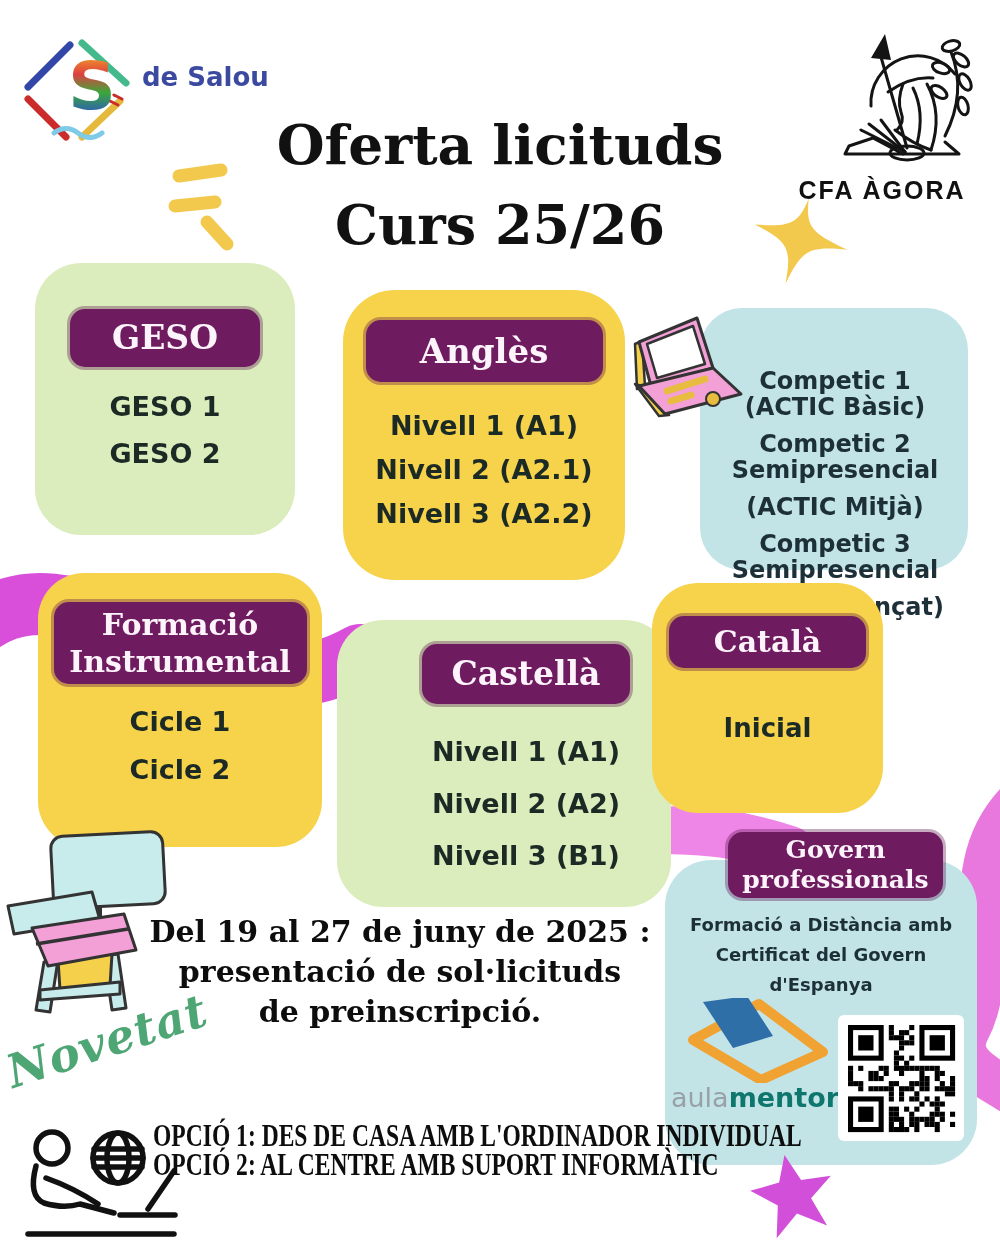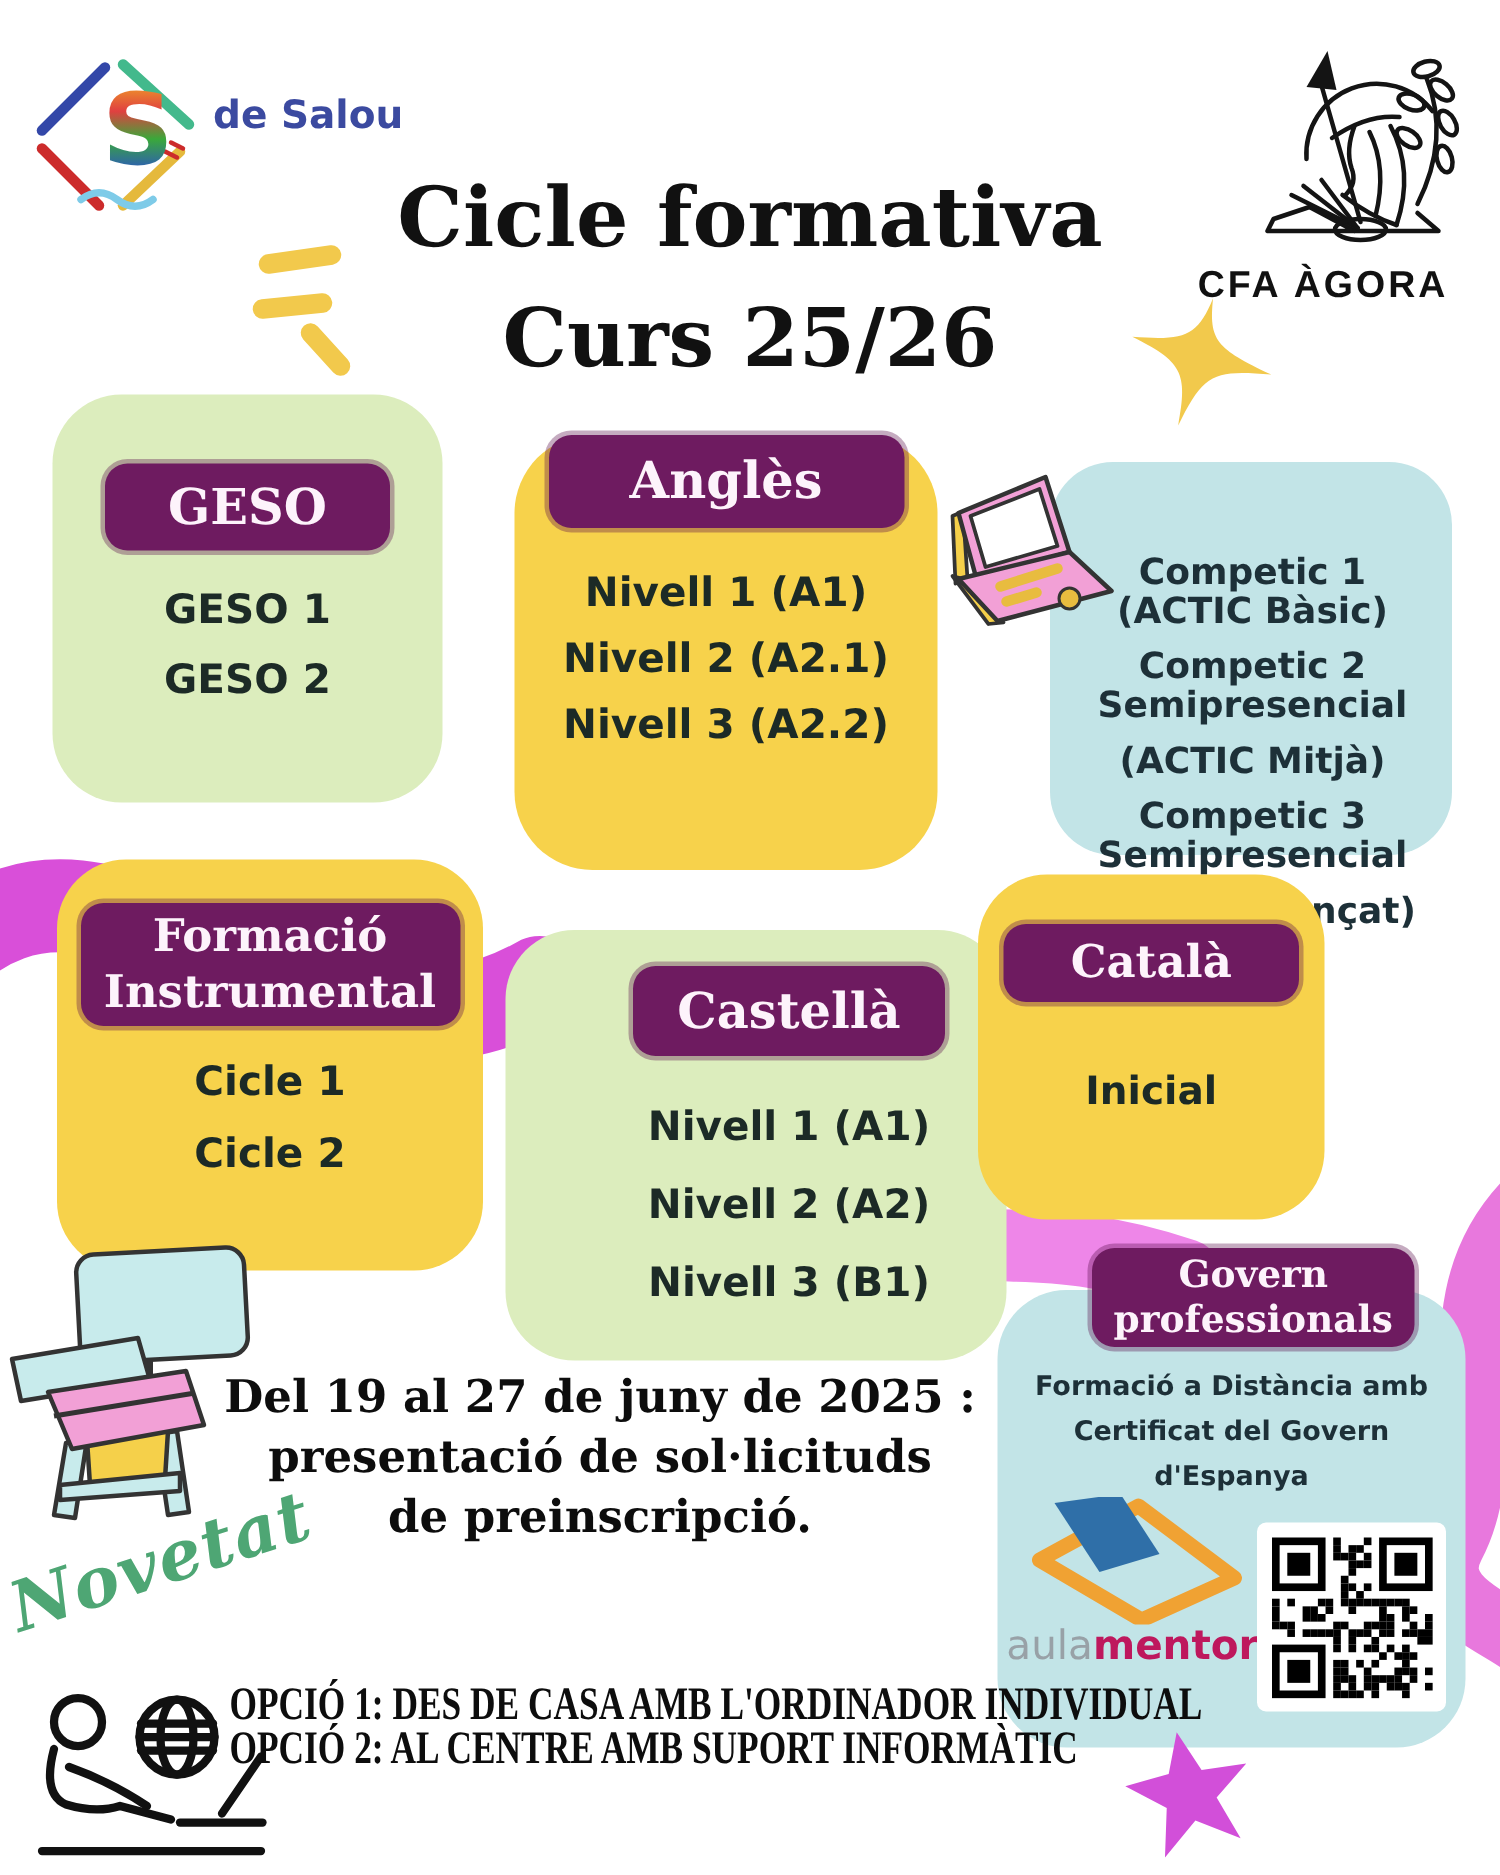--- a/index.html
+++ b/index.html
@@ -25,21 +25,21 @@
   .pill{display:inline-block;background:#6e1b60;color:#fdf3fb;border-radius:15px;
         font-family:"DejaVu Serif",serif;font-weight:bold;box-shadow:0 0 0 3px rgba(90,15,75,.35);}
   .item{font-weight:bold;color:#1c2a26;}
 
   .geso{left:35px;top:263px;width:260px;height:272px;background:#dcedbd;}
   .geso .pill{margin-top:46px;width:190px;height:58px;line-height:58px;font-size:33px;}
   .geso .item{font-size:27px;line-height:47px;}
   .geso .items{margin-top:16px;}
 
   .angles{left:343px;top:290px;width:282px;height:290px;background:#f7d24b;border-radius:52px;}
-  .angles .pill{width:237px;height:62px;line-height:62px;font-size:34px;}
+  .angles .pill{margin-top:30px;width:237px;height:62px;line-height:62px;font-size:34px;}
   .angles .item{font-size:27px;line-height:44px;}
   .angles .items{margin-top:22px;}
 
   .informatica{left:700px;top:308px;width:268px;height:262px;background:#c2e4e7;border-radius:42px;}
   .informatica .pill{position:absolute;left:57px;top:-20px;width:186px;height:56px;line-height:56px;font-size:30px;}
   .informatica .items{position:absolute;left:-35px;top:60px;width:340px;}
   .informatica .item{font-size:24px;line-height:26px;color:#1d3038;}
   .informatica .m1{margin-top:11px;}
 
   .formacio{left:38px;top:573px;width:284px;height:274px;background:#f7d24b;}
@@ -55,21 +55,21 @@
   .catala{left:652px;top:583px;width:231px;height:230px;background:#f7d24b;}
   .catala .pill{margin-top:33px;width:197px;height:52px;line-height:52px;font-size:30px;}
   .catala .item{font-size:26px;line-height:40px;}
   .catala .items{margin-top:40px;}
 
   .cursos{left:665px;top:860px;width:312px;height:305px;background:#c2e4e7;}
   .cursos .pill{position:absolute;left:63px;top:-28px;width:215px;height:66px;font-size:25px;line-height:30px;padding-top:3px;box-sizing:border-box;}
   .cursos .desc{position:absolute;left:6px;top:50px;width:300px;font-weight:bold;font-size:18px;line-height:30px;color:#1d3038;}
   .aula-text{position:absolute;left:0px;top:222px;width:180px;text-align:center;font-size:27px;}
   .aula-text .a1{color:#98a1a7;}
-  .aula-text .a2{color:#be185d;font-weight:bold;}
+  .aula-text .a2{color:#0f766e;font-weight:bold;}
   .qr-box{position:absolute;left:173px;top:155px;width:126px;height:126px;background:#fff;border-radius:6px;}
 
   
   .announce{left:80px;top:912px;width:640px;text-align:center;z-index:3;
             font-family:"DejaVu Serif",serif;font-weight:bold;font-size:30px;line-height:40px;color:#0d0d0d;}
   .novetat{left:8px;top:1046px;z-index:3;color:#4ea674;transform:rotate(-18deg);transform-origin:0 50%;
            font-family:"DejaVu Serif",serif;font-style:italic;font-weight:bold;font-size:46px;letter-spacing:1px;}
   .options{left:153px;top:1121px;z-index:4;color:#0d0d0d;font-family:"Liberation Serif",serif;font-weight:bold;font-size:31px;line-height:29px;white-space:nowrap;}
   .options .opt{display:inline-block;transform:scaleX(0.76);transform-origin:0 0;}
 
@@ -109,21 +109,21 @@
     <line x1="96" y1="62" x2="104" y2="66" stroke="#cc2b2b" stroke-width="3" stroke-linecap="round"></line>
     <line x1="92" y1="68" x2="100" y2="72" stroke="#cc2b2b" stroke-width="3" stroke-linecap="round"></line>
     <path d="M 36 100 q 12 -9 24 0 q 12 9 24 0" fill="none" stroke="#7ecbe8" stroke-width="5" stroke-linecap="round"></path>
   </svg>
   <div class="abs s-letter">S</div>
   <div class="abs salou-text">
     <div>de Salou</div>
   </div>
 
   <div class="abs main-title">
-    <div class="t1">Cicle formativa</div>
+    <div class="t1">Oferta licituds</div>
     <div class="t2">Curs 25/26</div>
   </div>
 
   <svg class="abs" style="left:833px;top:26px;" width="140" height="150" viewBox="0 0 140 150">
     <g fill="none" stroke="#141414" stroke-width="3" stroke-linecap="round" stroke-linejoin="round">
       <path d="M 38 80 A 47 47 0 0 1 122 48"></path>
       <path d="M 55 66 Q 78 50 100 52"></path>
       <path d="M 70 58 Q 64 74 68 86 Q 72 96 64 104"></path>
       <path d="M 80 62 Q 92 86 84 118"></path>
       <path d="M 94 58 Q 110 88 98 124"></path>

